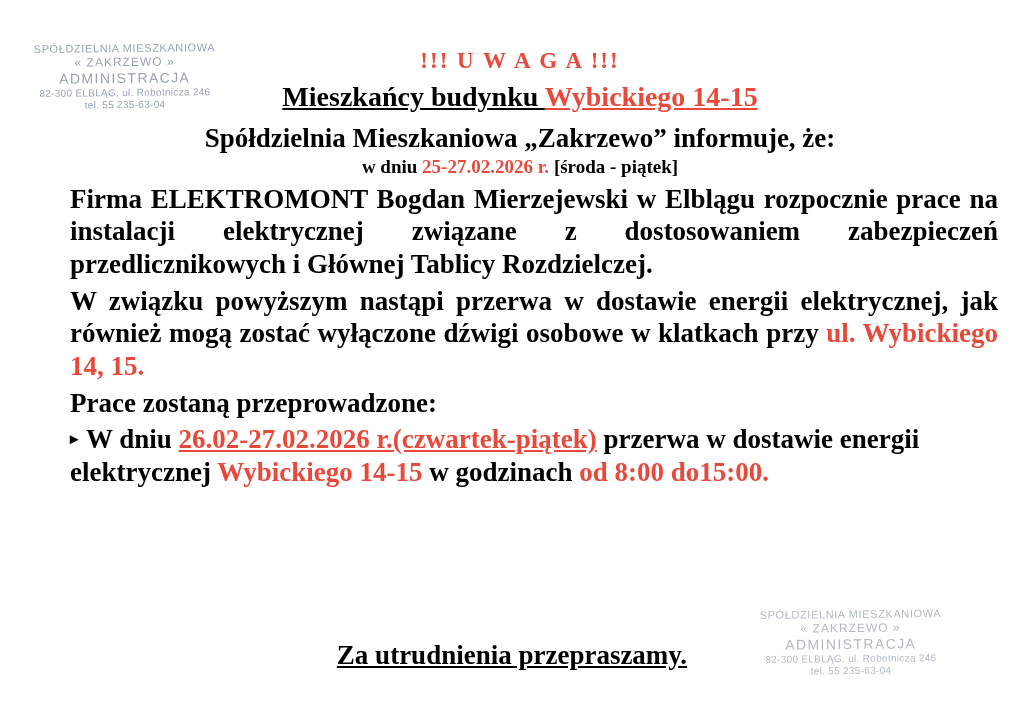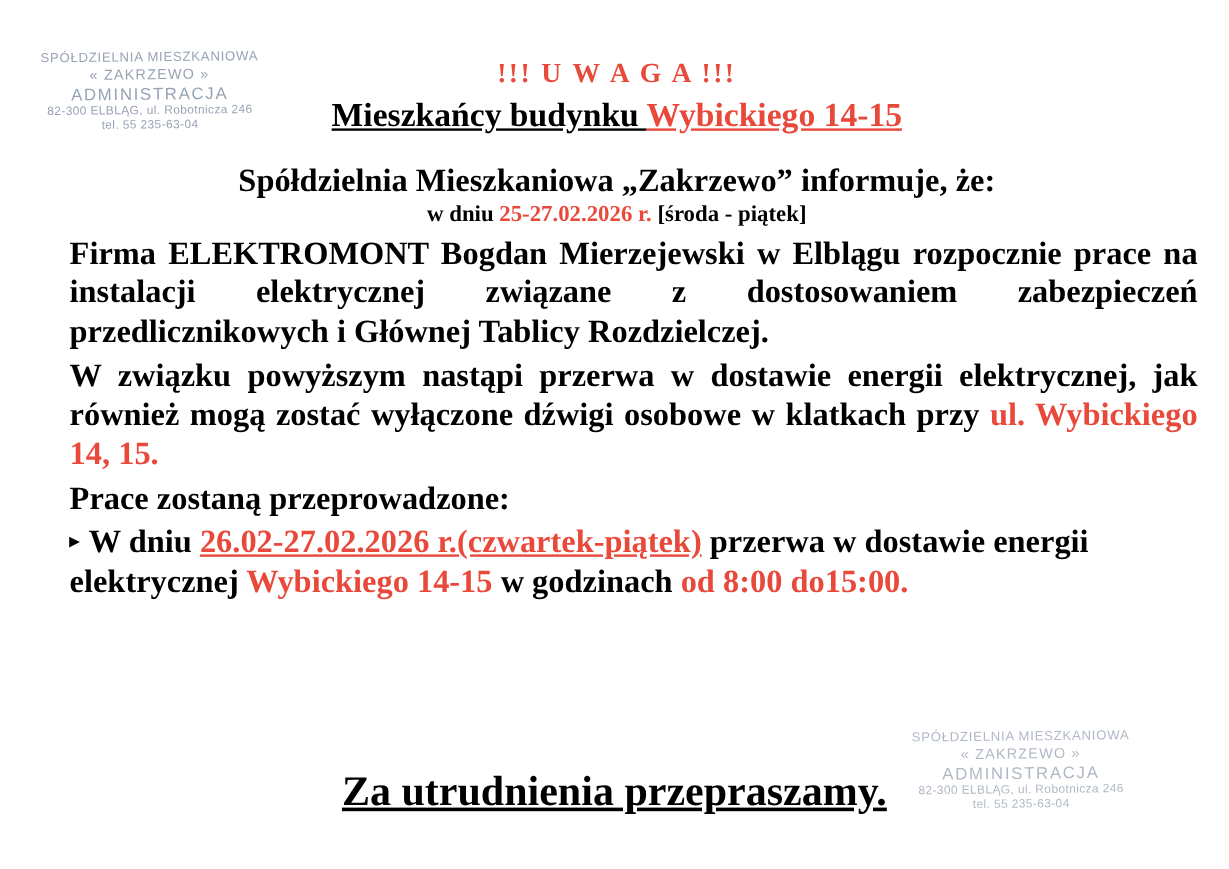--- a/index.html
+++ b/index.html
@@ -14,21 +14,21 @@
     color: #000000;
     position: relative;
     overflow: hidden;
   }
 
   .page {
     position: relative;
     width: 1024px;
     height: 624px;
     box-sizing: border-box;
-    padding: 18px 26px 10px 30px;
+    padding: 18px 26px 10px 42px;
   }
 
   
   .stamp {
     position: absolute;
     color: #6f7f96;
     font-family: "Liberation Sans", sans-serif;
     text-align: center;
     line-height: 1.22;
     opacity: 0.72;
@@ -76,32 +76,32 @@
 
   .bullet {
     display: inline-block;
     width: 16px;
     color: #000;
     font-size: 16px;
     vertical-align: 4px;
   }
 
   .row-title-2 { margin-top: 6px; font-size: 28px; }
-  .row-title-3 { margin-top: 20px; font-size: 27px; }
+  .row-title-3 { margin-top: 8px; font-size: 27px; }
   .row-title-4 { margin-top: 2px; font-size: 19px; }
 
   .para { margin-top: 4px; }
 
   .footer {
     position: absolute;
     left: 0;
     right: 0;
     top: 640px;
     text-align: center;
-    font-size: 35px;
+    font-size: 27px;
     font-weight: bold;
     text-decoration: underline;
   }
 
   .hang {
     text-indent: 0;
   }
 </style>
 </head>
 <body>

